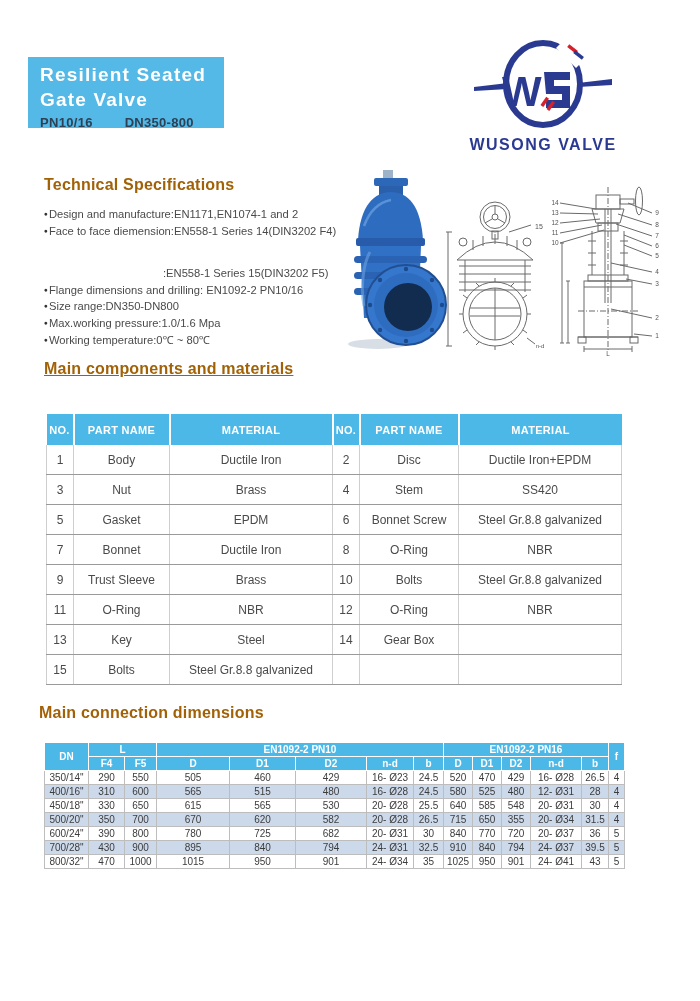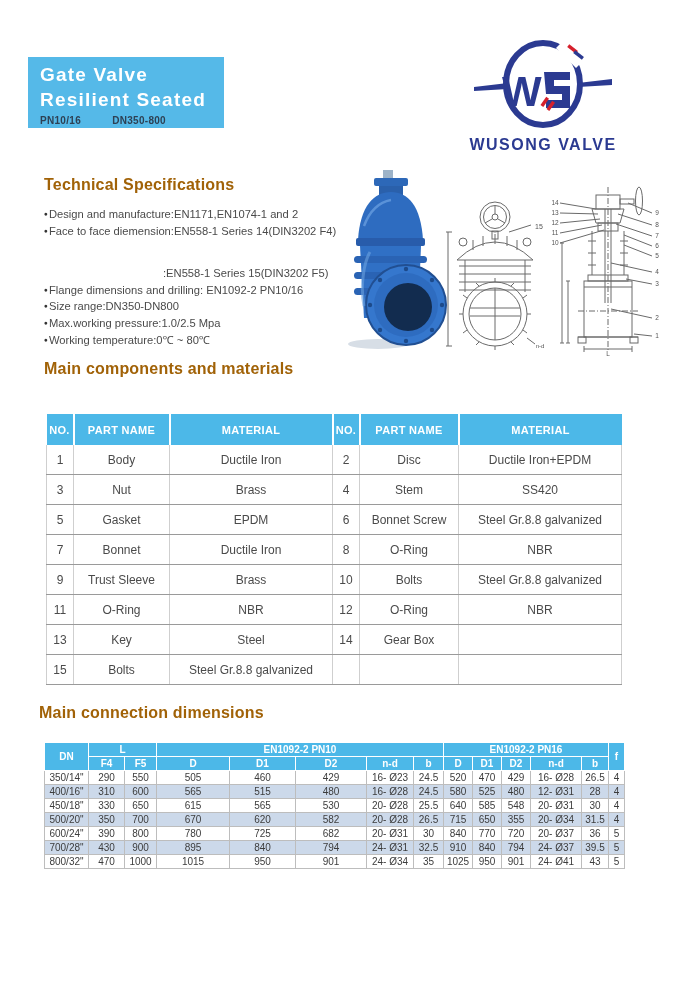--- a/index.html
+++ b/index.html
@@ -3,21 +3,21 @@
 <meta charset="utf-8">
 <style>
   html,body{margin:0;padding:0;background:#e8e8e8;}
   .page{position:relative;width:700px;height:1001px;background:#ffffff;margin:0 auto;
         font-family:"Liberation Sans",sans-serif;overflow:hidden;}
 
   
   .title-box{position:absolute;left:28px;top:57px;width:196px;height:71px;
              background:#55b9e8;box-sizing:border-box;padding:5px 0 0 12px;}
   .title-line{color:#ffffff;font-size:19px;font-weight:700;letter-spacing:1.2px;line-height:25px;}
-  .title-sub{margin-top:3px;font-size:10px;font-weight:600;color:#2e4154;letter-spacing:.3px;}
+  .title-sub{margin-top:3px;font-size:13px;font-weight:600;color:#2e4154;letter-spacing:.3px;}
   .title-sub span{display:inline-block;}
   .title-sub .gap{margin-left:28px;}
 
   .logo{position:absolute;left:466px;top:38px;width:154px;height:120px;}
 
   
   .h-cyan{position:absolute;color:#a16207;font-size:16px;font-weight:700;letter-spacing:.2px;}
 
   
   .spec-list{position:absolute;left:44px;top:206px;width:310px;}
@@ -52,22 +52,22 @@
   .dimensions-table tbody tr.alt td{background:#ccd9ea;}
 
   svg text{font-family:"Liberation Sans",sans-serif;}
 </style>
 </head>
 <body>
 
 <div class="page">
 
   <div class="title-box">
+    <div class="title-line">Resilient Seated</div>
     <div class="title-line">Gate Valve</div>
-    <div class="title-line">Resilient Seated</div>
     <div class="title-sub">
       <span>PN10/16</span>
       <span class="gap">DN350-800</span>
     </div>
   </div>
 
   <div class="logo">
     <svg width="154" height="120" viewBox="0 0 154 120">
       <ellipse cx="77" cy="46" rx="37" ry="41" fill="none" stroke="#2b3a91" stroke-width="6"></ellipse>
 
@@ -87,21 +87,21 @@
     </svg>
   </div>
 
   <div class="h-cyan" style="left:44px;top:176px;">Technical Specifications</div>
   <div class="spec-list">
       <div class="spec-line"><span class="dot">●</span><span>Design and manufacture:EN1171,EN1074-1 and 2</span></div>
       <div class="spec-line"><span class="dot">●</span><span>Face to face diemension:EN558-1 Series 14(DIN3202 F4)</span></div>
       <div class="spec-line indent"><span>:EN558-1 Series 15(DIN3202 F5)</span></div>
       <div class="spec-line"><span class="dot">●</span><span>Flange dimensions and drilling: EN1092-2 PN10/16</span></div>
       <div class="spec-line"><span class="dot">●</span><span>Size range:DN350-DN800</span></div>
-      <div class="spec-line"><span class="dot">●</span><span>Max.working pressure:1.0/2.5 Mpa</span></div>
+      <div class="spec-line"><span class="dot">●</span><span>Max.working pressure:1.0/1.6 Mpa</span></div>
       <div class="spec-line"><span class="dot">●</span><span>Working temperature:0℃ ~ 80℃</span></div>
     </div>
 
   <div class="valve-photo">
     <svg width="122" height="187" viewBox="0 0 122 187">
       <ellipse cx="48" cy="178" rx="30" ry="5" fill="#d7dee6"></ellipse>
       <rect x="53" y="4" width="10" height="10" fill="#9db3c8"></rect>
       <rect x="44" y="12" width="34" height="8" rx="2" fill="#2d68b8"></rect>
       <rect x="49" y="20" width="24" height="10" fill="#2a60ab"></rect>
       <path d="M28,74 C30,40 44,26 61,26 C78,26 91,40 93,74 Z" fill="#2e6cc0"></path>
@@ -246,21 +246,21 @@
         <text x="109" y="75">5</text>
         <text x="109" y="91">4</text>
         <text x="109" y="103">3</text>
         <text x="109" y="137">2</text>
         <text x="109" y="155">1</text>
         <text x="60" y="173">L</text>
       </g>
     </svg>
   </div>
 
-  <div class="h-cyan" style="left:44px;top:360px;">Main components and materials</div>
+  <div class="h-cyan" style="left:44px;top:360px;text-decoration:underline;">Main components and materials</div>
   <div class="components-table">
     <table>
       <colgroup>
         <col style="width:27px">
           <col style="width:96px">
           <col style="width:163px">
         <col style="width:27px">
           <col style="width:99px">
           <col style="width:163px">
       </colgroup>

